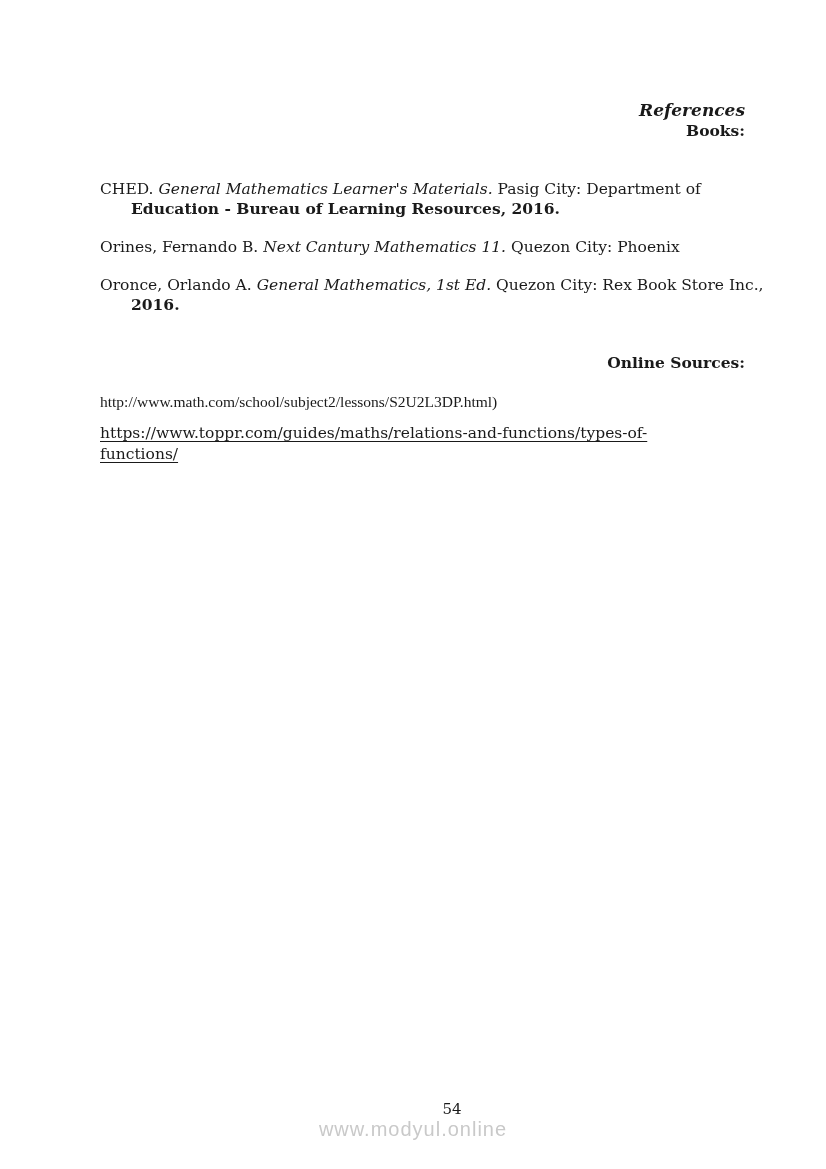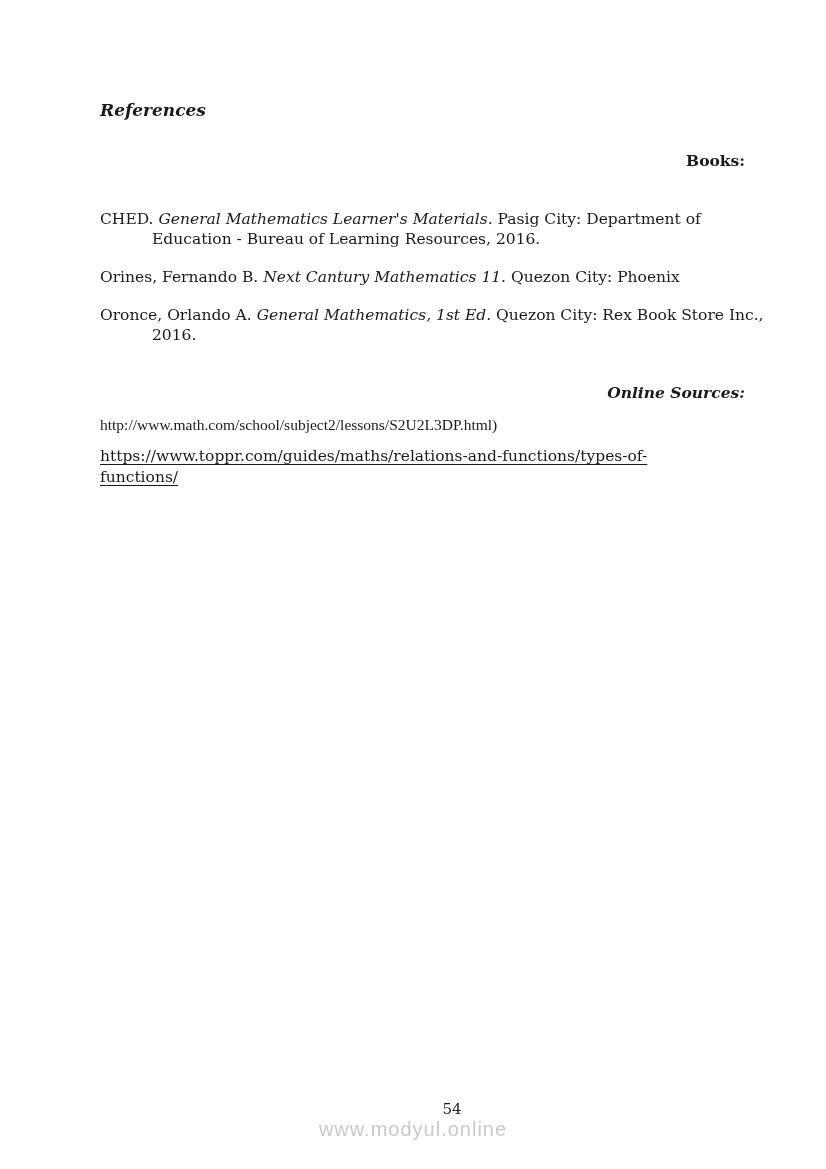--- a/index.html
+++ b/index.html
@@ -20,38 +20,39 @@
     position: absolute;
     left: 100px;
     top: 99px;
     width: 645px;
   }
   .references-heading {
     font-size: 17px;
     line-height: 22px;
     font-weight: bold;
     font-style: italic;
-    margin: 0 0 30px 0;
+    margin: 0 0 0 0;
+    text-align: right;
   }
   .section-heading {
     font-size: 15.5px;
     line-height: 20px;
     font-weight: bold;
     margin: 0;
     text-align: right;
   }
   .books-heading { margin-bottom: 38px; }
-  .online-heading { margin-top: 38px; margin-bottom: 12px; font-style: italic; }
+  .online-heading { margin-top: 38px; margin-bottom: 19px; }
   .ref {
     font-size: 15.5px;
     line-height: 20px;
     margin: 0 0 18px 0;
   }
   .ref .l1 { white-space: nowrap; }
-  .ref .l2 { margin-left: 52px; }
+  .ref .l2 { margin-left: 31px; font-weight: bold; }
   .ref:last-of-type { margin-bottom: 0; }
   .url {
     font-size: 15.5px;
     line-height: 20px;
     margin: 0 0 11px 0;
     white-space: nowrap;
     font-family: Liberation Serif, serif;
   }
   .url-link {
     display: block;

